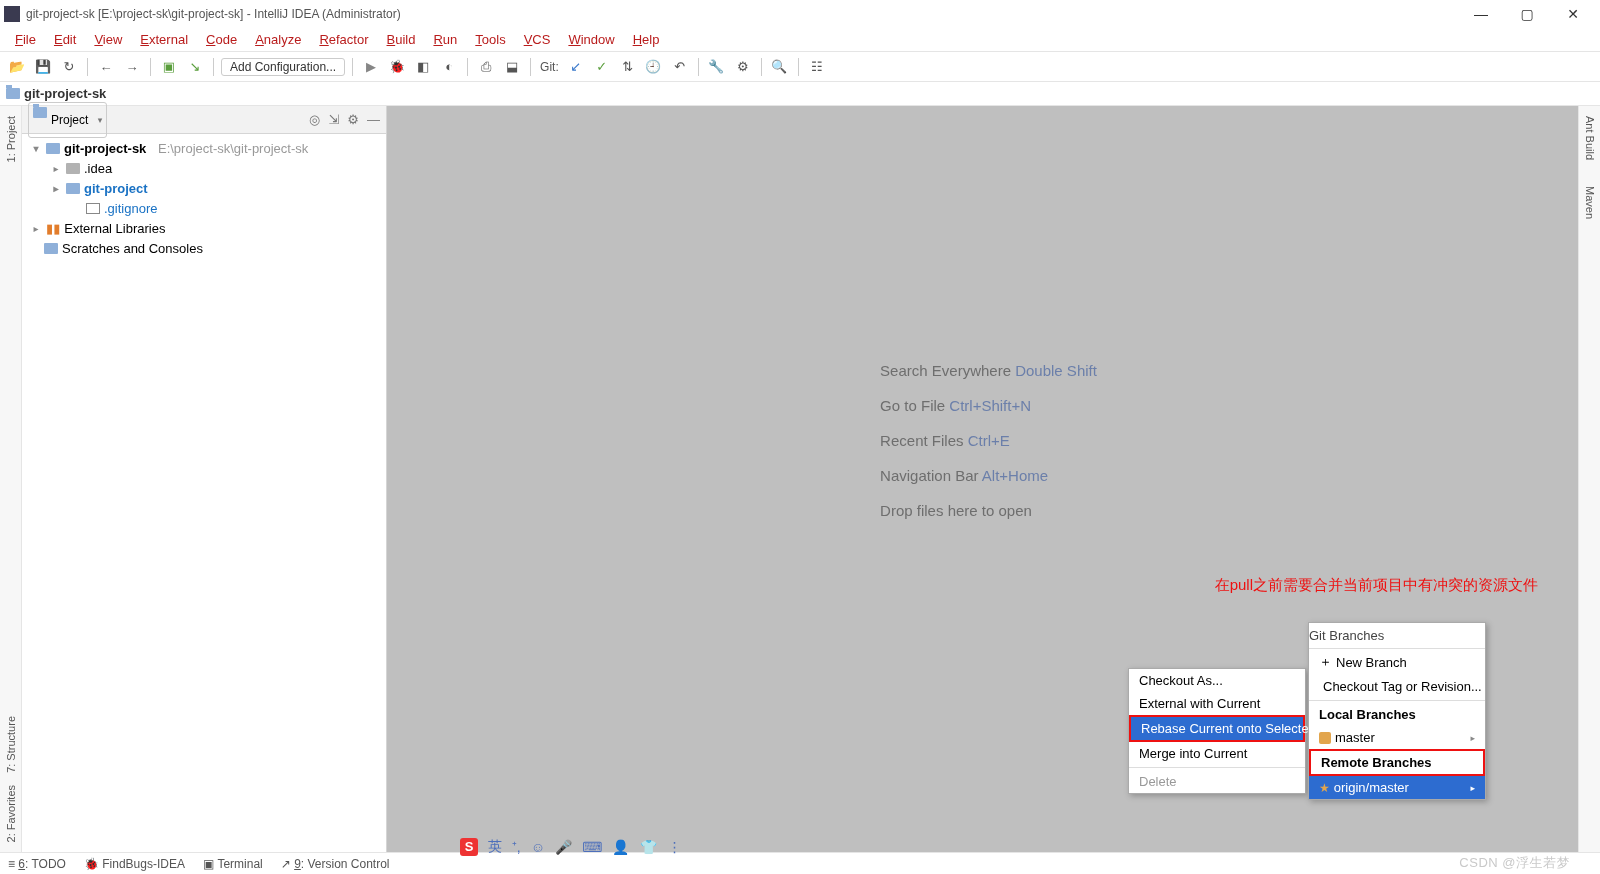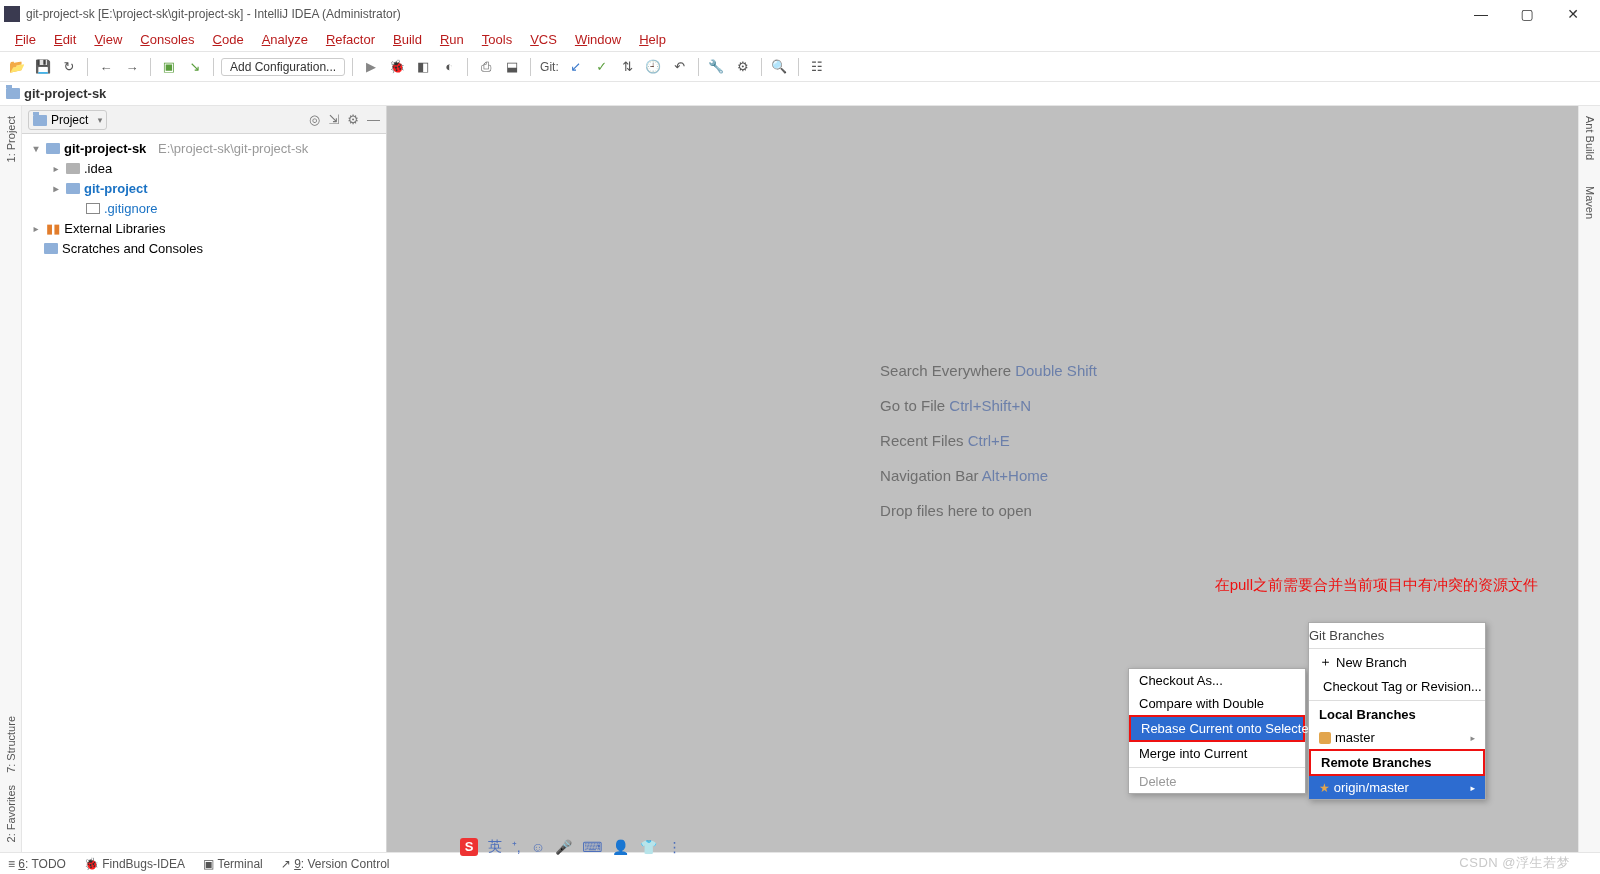--- a/index.html
+++ b/index.html
@@ -23,21 +23,21 @@
   .tb-label { font-size:12px; color:#555; padding:0 2px; }
   .nav-row { height:24px; display:flex; align-items:center; padding:0 6px; border-bottom:1px solid #e5e5e5; gap:4px; }
   .folder-icon { width:14px; height:11px; background:#8fb0d9; display:inline-block; border-radius:1px; position:relative; }
   .folder-icon::before { content:""; position:absolute; top:-3px; left:0; width:6px; height:3px; background:#8fb0d9; }
   .nav-row .crumb { font-weight:bold; color:#333; font-size:13px; }
   .main { display:flex; height:746px; }
   .left-gutter { width:22px; background:#f7f7f7; border-right:1px solid #e5e5e5; display:flex; flex-direction:column; align-items:center; justify-content:space-between; padding:4px 0; }
   .vlabel { writing-mode:vertical-lr; transform:rotate(180deg); font-size:11px; color:#555; padding:6px 0; display:flex; gap:4px; }
   .sidebar { width:365px; background:#fff; border-right:1px solid #d5d5d5; display:flex; flex-direction:column; }
   .sb-head { height:28px; background:#f2f2f2; border-bottom:1px solid #d5d5d5; display:flex; align-items:center; padding:0 6px; }
-  .sb-head .drop { border:1px solid #ccc; border-radius:3px; height:20px; padding:0 18px 0 22px; display:flex; align-items:center; position:relative; font-size:12px; }
+  .sb-head .drop { border:1px solid #ccc; border-radius:3px; height:36px; padding:0 18px 0 22px; display:flex; align-items:center; position:relative; font-size:12px; }
   .sb-head .drop::after { content:"▾"; position:absolute; right:4px; font-size:9px; color:#777; }
   .sb-head .icons { margin-left:auto; display:flex; gap:8px; color:#777; }
   .tree { padding:4px 0; flex:1; overflow:auto; }
   .tree-row { height:20px; display:flex; align-items:center; gap:4px; padding-left:8px; font-size:13px; color:#000; white-space:nowrap; }
   .tree-row .exp { width:12px; color:#888; font-size:10px; text-align:center; }
   .tree-row .fi { width:14px; height:11px; display:inline-block; }
   .ico-folder { background:#b2b2b2; border-radius:1px; }
   .ico-bfolder { background:#8fb0d9; border-radius:1px; }
   .ico-file { width:12px; height:14px; background:#fff; border:1px solid #888; }
   .tree-row.bold { font-weight:bold; }
@@ -78,21 +78,21 @@
     <span>—</span>
     <span>▢</span>
     <span>✕</span>
   </div>
 </div>
 
 <div class="menubar" id="menubar">
     <span>File</span>
     <span>Edit</span>
     <span>View</span>
-    <span>Consoles</span>
+    <span>External</span>
     <span>Code</span>
     <span>Analyze</span>
     <span>Refactor</span>
     <span>Build</span>
     <span>Run</span>
     <span>Tools</span>
     <span>VCS</span>
     <span>Window</span>
     <span>Help</span>
   </div>
@@ -219,21 +219,21 @@
     <span>☺</span>
     <span>🎤</span>
     <span>⌨</span>
     <span>👤</span>
     <span>👕</span>
     <span>⋮</span>
 </div>
 
 <div class="popup" id="submenu" style="left:1128px; top:668px; width:178px">
     <div class="pitem">Checkout As...</div>
-    <div class="pitem">Compare with Double</div>
+    <div class="pitem">External with Current</div>
     <div class="pitem sel redbox">Rebase Current onto Selected</div>
     <div class="pitem">Merge into Current</div>
     <div class="psep"></div>
     <div class="pitem disabled">Delete</div>
   </div>
 
 <div class="popup" style="left:1308px; top:622px; width:178px">
   <div class="phead">Git Branches</div>
   <div class="pitem">＋ <span>New Branch</span></div>
   <div class="pitem">

